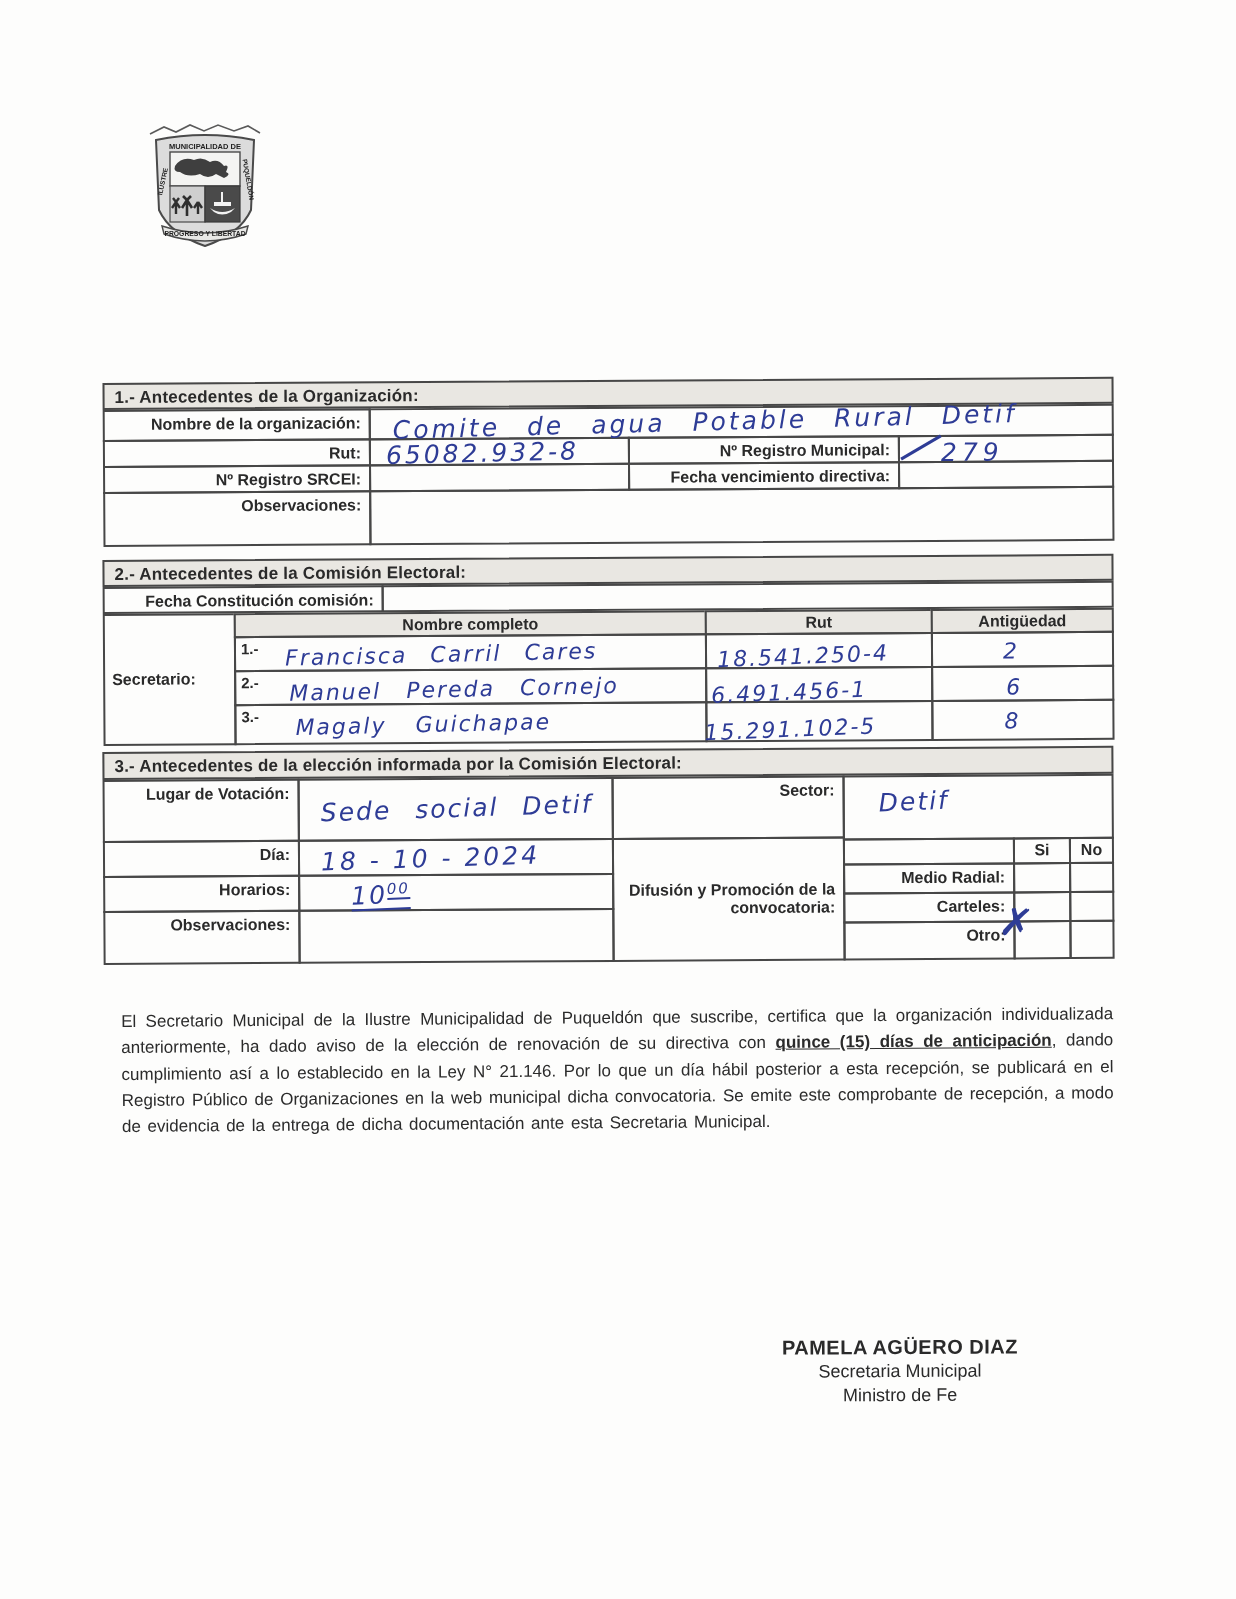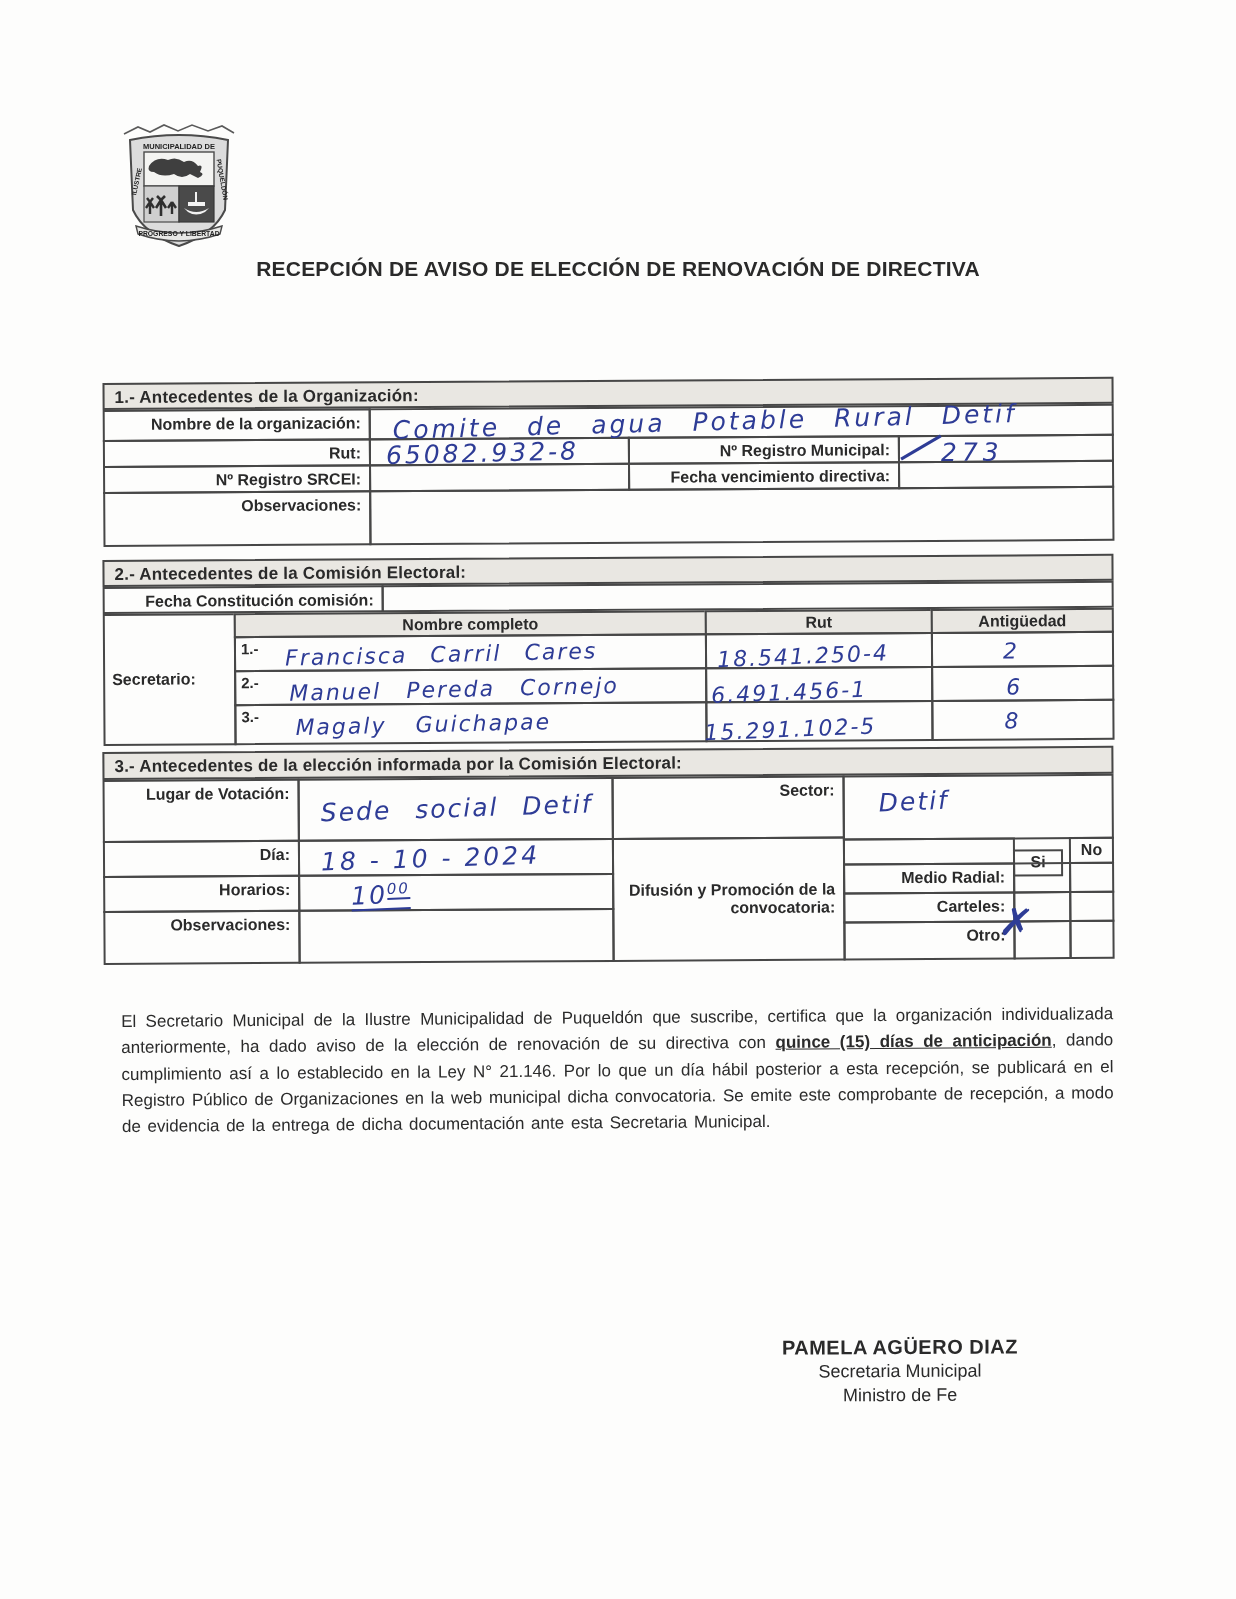--- a/index.html
+++ b/index.html
@@ -36,21 +36,21 @@
   .stroke { position:absolute; background:#2e3c96; }
   .check { font-style:normal; font-size:40px; transform:rotate(8deg); letter-spacing:0; }
   .hsup { font-size:15px; vertical-align:super; border-bottom:2px solid #2e3c96; }
   .hund { border-bottom:2px solid #2e3c96; padding-bottom:1px; }
 </style>
 </head>
 <body>
 
 <div class="page">
 
-  <div style="position:absolute; left:116px; top:122px; width:126px; height:132px;">
+  <div style="position:absolute; left:142px; top:122px; width:126px; height:132px;">
     <svg width="126" height="132" viewBox="0 0 126 132">
 
       <path d="M8,12 L22,5 L34,10 L48,3 L62,9 L76,3 L92,9 L106,4 L118,11" fill="none" stroke="#5a5a5a" stroke-width="1.6"></path>
 
       <path d="M14,18 Q63,8 112,18 L109,88 Q98,112 63,124 Q28,112 17,88 Z" fill="#dcdcdc" stroke="#4a4a4a" stroke-width="2"></path>
 
       <rect x="28" y="30" width="70" height="34" fill="#f4f4f2" stroke="#4a4a4a" stroke-width="1.4"></rect>
       <path d="M33,44 Q40,34 52,38 Q60,34 68,40 Q76,36 82,44 Q88,42 84,50 Q90,52 82,56 L74,52 Q66,58 58,52 Q46,56 38,50 Q31,50 33,44 Z" fill="#3f3f3f"></path>
 
       <rect x="28" y="64" width="35" height="36" fill="#cfcfcf" stroke="#4a4a4a" stroke-width="1.2"></rect>
@@ -66,21 +66,20 @@
       <path d="M20,104 Q63,118 106,104 L104,112 Q63,126 22,112 Z" fill="#e8e8e6" stroke="#4a4a4a" stroke-width="1.4"></path>
 
       <text x="63" y="27" text-anchor="middle" font-size="7.5" font-weight="bold" fill="#222" font-family="Liberation Sans, sans-serif">MUNICIPALIDAD DE</text>
       <text x="23" y="60" text-anchor="middle" font-size="6.5" font-weight="bold" fill="#222" transform="rotate(-78 23 60)" font-family="Liberation Sans, sans-serif">ILUSTRE</text>
       <text x="104" y="58" text-anchor="middle" font-size="6.5" font-weight="bold" fill="#222" transform="rotate(80 104 58)" font-family="Liberation Sans, sans-serif">PUQUELDÓN</text>
       <text x="63" y="114" text-anchor="middle" font-size="6.8" font-weight="bold" fill="#222" font-family="Liberation Sans, sans-serif">PROGRESO Y LIBERTAD</text>
     </svg>
   </div>
 
   <div class="title-wrap">
-    <div class="title-line">RECEPCIÓN DE AVISO DE ELECCIÓN DE RENOVACIÓN DE DIRECTIVA</div>
   </div>
 
   <div class="sec" style="left:103px; top:383px; width:1011px; height:164px;">
     <div class="cell hdr" style="left:0; top:0; width:1011px; height:27px;">1.- Antecedentes de la Organización:</div>
 
     <div class="cell lab" style="left:0; top:27px; width:268px; height:32px;">Nombre de la organización:</div>
     <div class="cell" style="left:266px; top:27px; width:745px; height:32px;"></div>
 
     <div class="cell lab" style="left:0; top:57px; width:268px; height:28px;">Rut:</div>
     <div class="cell" style="left:266px; top:57px; width:261px; height:28px;"></div>
@@ -90,21 +89,21 @@
     <div class="cell lab" style="left:0; top:83px; width:268px; height:28px;">Nº Registro SRCEI:</div>
     <div class="cell" style="left:266px; top:83px; width:261px; height:28px;"></div>
     <div class="cell lab" style="left:525px; top:83px; width:272px; height:28px;">Fecha vencimiento directiva:</div>
     <div class="cell" style="left:795px; top:83px; width:216px; height:28px;"></div>
 
     <div class="cell lab" style="left:0; top:109px; width:268px; height:55px;">Observaciones:</div>
     <div class="cell" style="left:266px; top:109px; width:745px; height:55px;"></div>
 
     <div class="hw hw-big" style="left:290px; top:30px; transform:rotate(-1.2deg); letter-spacing:3px; word-spacing:16px;">Comite de agua Potable Rural Detif</div>
     <div class="hw hw-big" style="left:283px; top:60px; transform:rotate(-1deg); letter-spacing:3px;">65082.932-8</div>
-    <div class="hw hw-big" style="left:838px; top:62px; letter-spacing:5px;">273</div>
+    <div class="hw hw-big" style="left:838px; top:62px; letter-spacing:5px;">279</div>
     <div class="stroke" style="left:795px; top:68px; width:46px; height:3px; transform:rotate(-30deg);"></div>
   </div>
 
   <div class="sec" style="left:103px; top:560px; width:1011px; height:186px;">
     <div class="cell hdr" style="left:0; top:0; width:1011px; height:27px;">2.- Antecedentes de la Comisión Electoral:</div>
 
     <div class="cell lab" style="left:0; top:27px; width:281px; height:27px;">Fecha Constitución comisión:</div>
     <div class="cell" style="left:279px; top:27px; width:732px; height:27px;"></div>
 
     <div class="cell mid" style="left:0; top:54px; width:133px; height:132px; font-weight:bold; font-size:16px; padding-left:7px;">Secretario:</div>
@@ -155,21 +154,21 @@
     <div class="cell lab-top" style="left:0; top:89px; width:197px; height:37px;">Día:</div>
     <div class="cell" style="left:195px; top:89px; width:316px; height:37px;"></div>
     <div class="cell lab-top" style="left:0; top:124px; width:197px; height:37px;">Horarios:</div>
     <div class="cell" style="left:195px; top:124px; width:316px; height:37px;"></div>
     <div class="cell lab-top" style="left:0; top:159px; width:197px; height:54px;">Observaciones:</div>
     <div class="cell" style="left:195px; top:159px; width:316px; height:54px;"></div>
 
     <div class="cell" style="left:509px; top:89px; width:233px; height:124px; display:flex; align-items:center; justify-content:flex-end; text-align:right; font-weight:bold; font-size:16px; padding:0 8px;">Difusión y Promoción de la convocatoria:</div>
 
     <div class="cell" style="left:740px; top:91px; width:172px; height:27px;"></div>
-    <div class="cell" style="left:910px; top:103px; width:50px; height:27px; font-weight:bold; font-size:16px; text-align:center; padding-top:2px;">Si</div>
+    <div class="cell" style="left:910px; top:91px; width:58px; height:27px; font-weight:bold; font-size:16px; text-align:center; padding-top:2px;">Si</div>
     <div class="cell" style="left:966px; top:91px; width:45px; height:27px; font-weight:bold; font-size:16px; text-align:center; padding-top:2px;">No</div>
 
     <div class="cell lab" style="left:740px; top:116px; width:172px; height:31px;">Medio Radial:</div>
     <div class="cell" style="left:910px; top:116px; width:58px; height:31px;"></div>
     <div class="cell" style="left:966px; top:116px; width:45px; height:31px;"></div>
 
     <div class="cell lab" style="left:740px; top:145px; width:172px; height:31px;">Carteles:</div>
     <div class="cell" style="left:910px; top:145px; width:58px; height:31px;"></div>
     <div class="cell" style="left:966px; top:145px; width:45px; height:31px;"></div>
 

